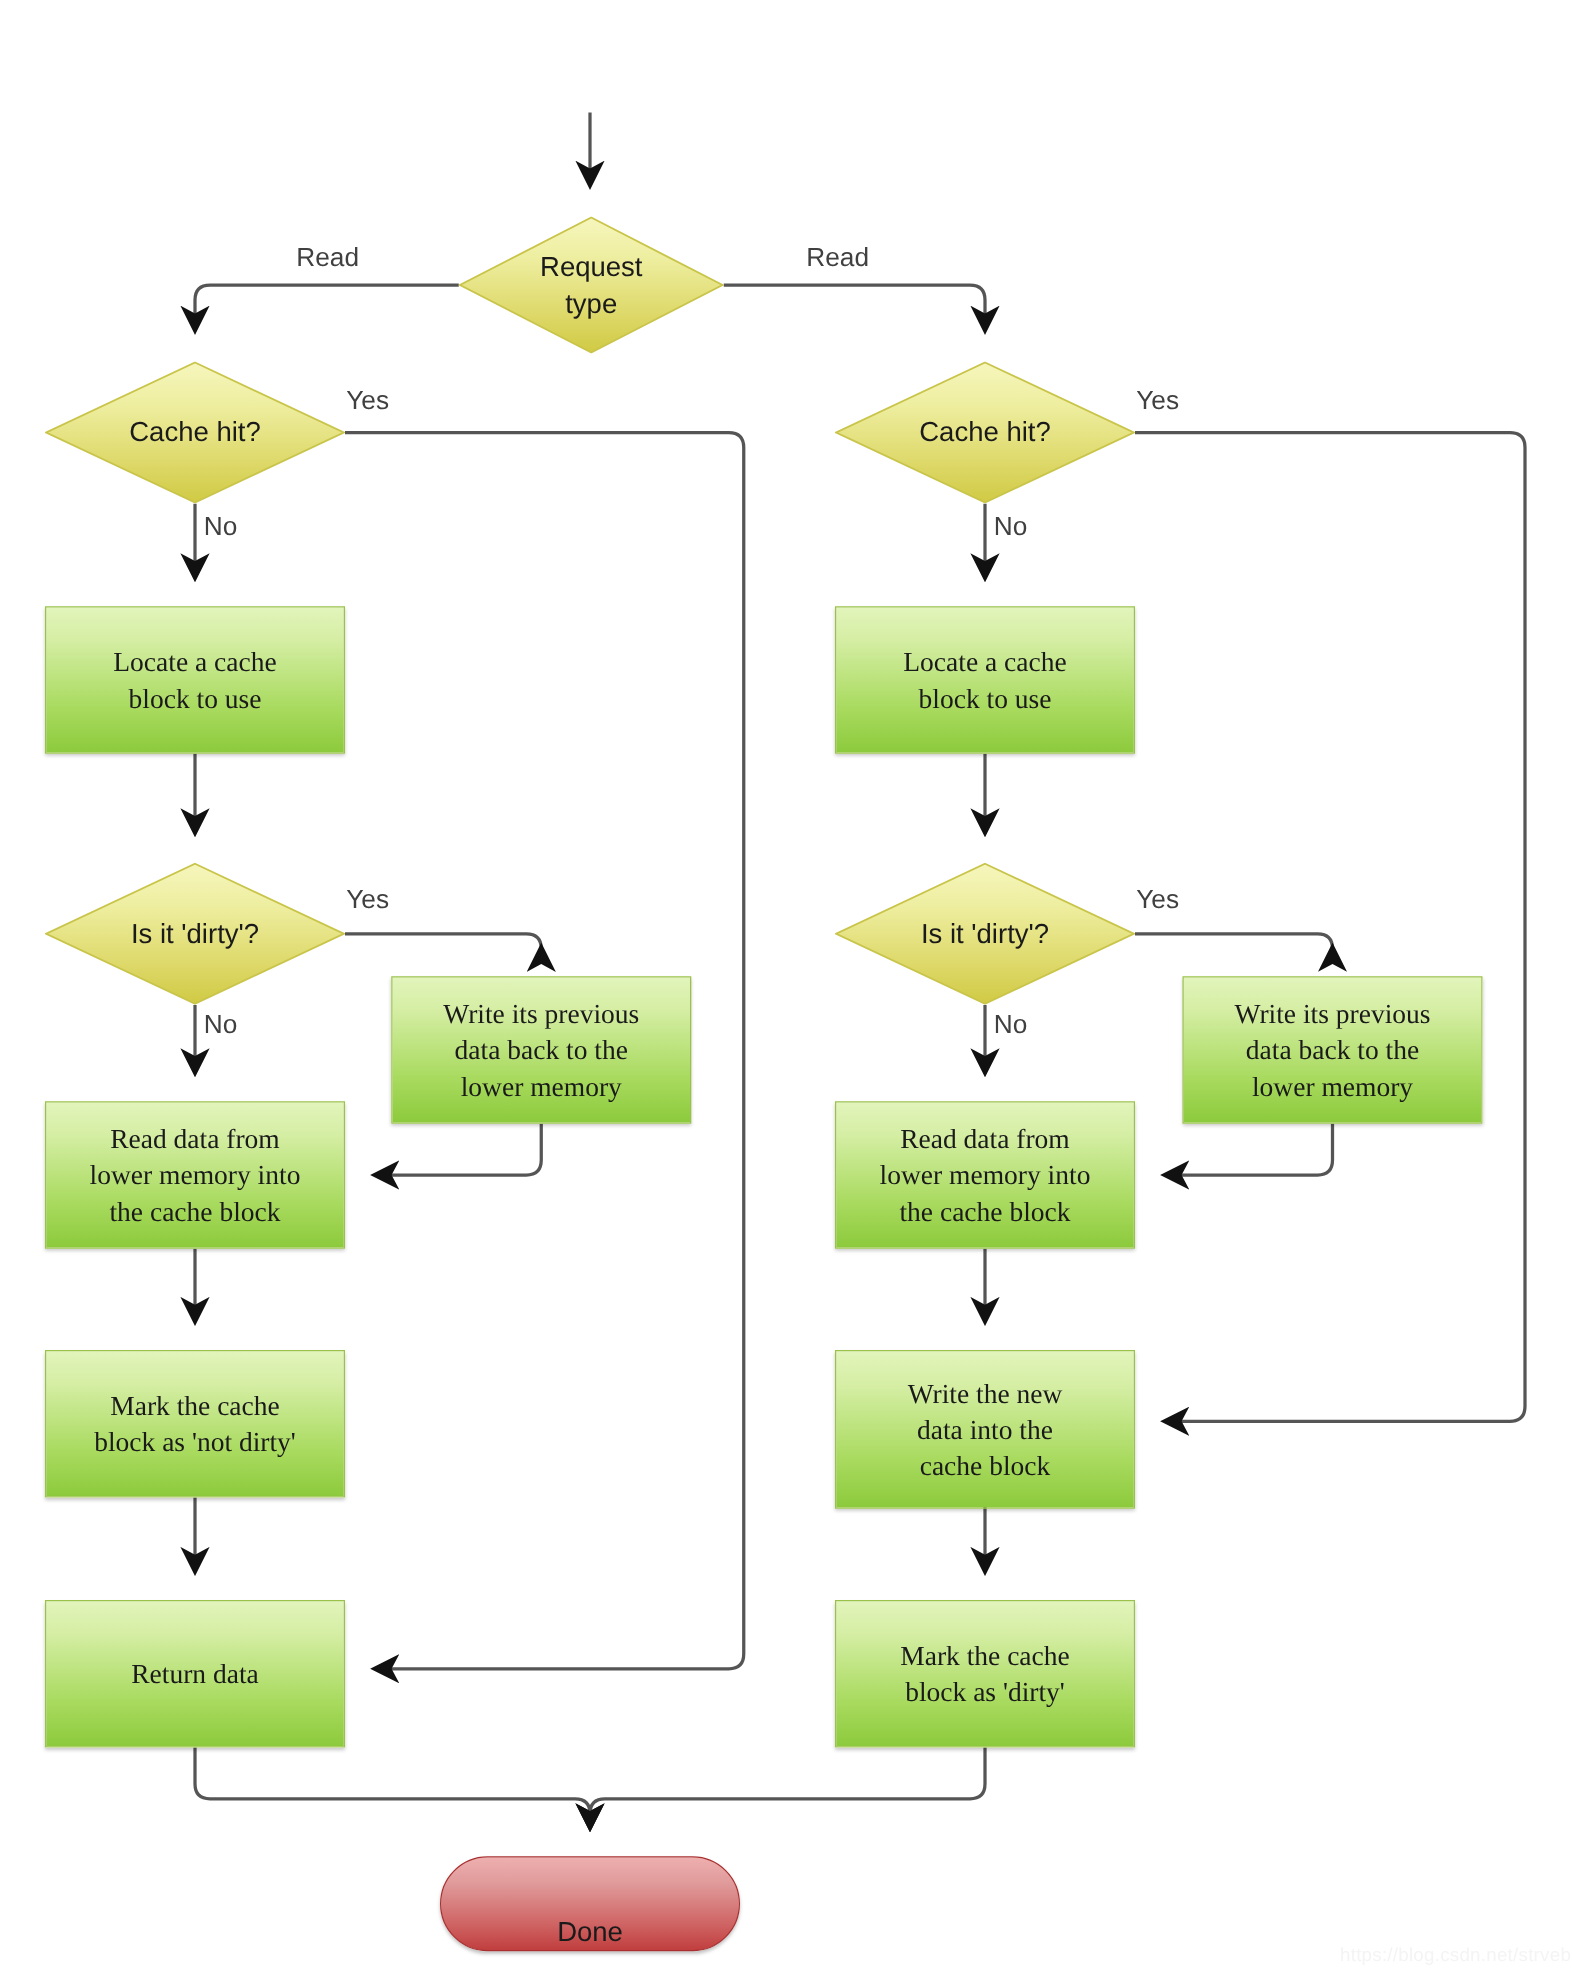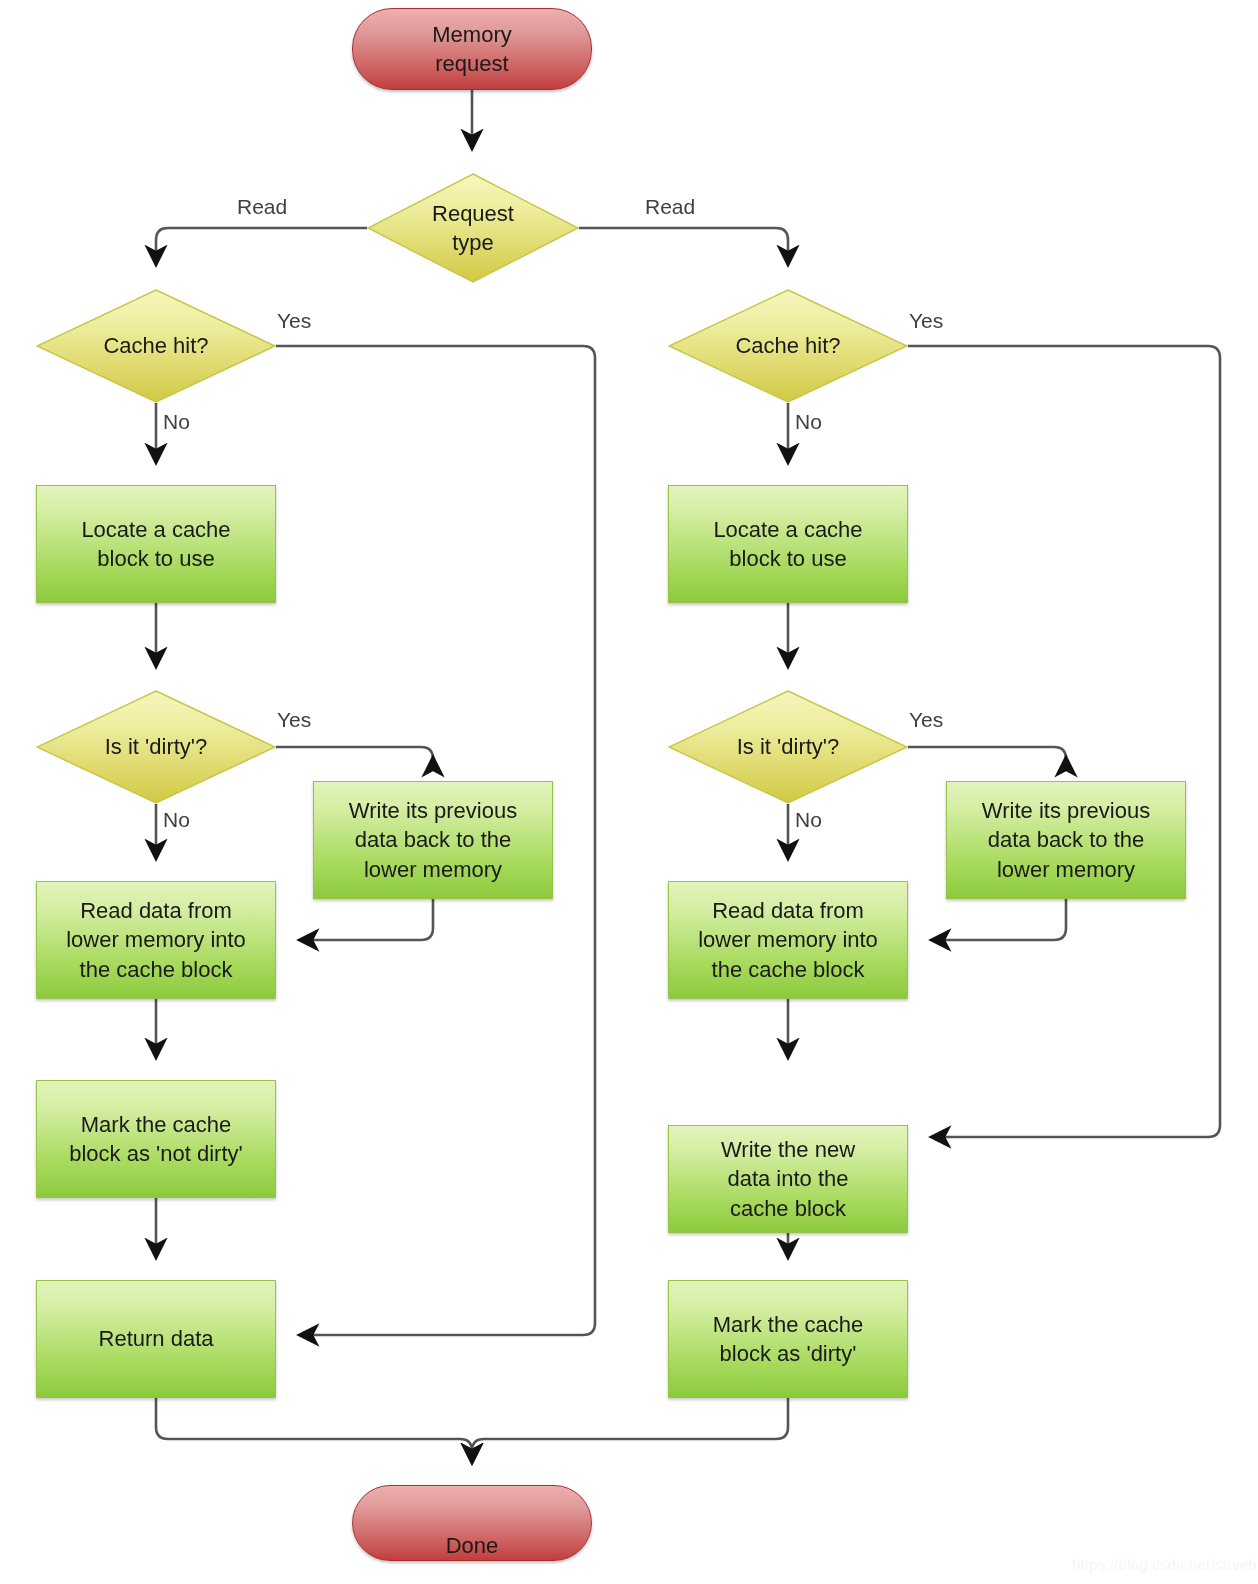--- a/index.html
+++ b/index.html
@@ -40,20 +40,21 @@
   .node.terminal {
     border-radius: 40px;
     background: linear-gradient(to bottom, #eeafaf 0%, #e09a9a 28%, #cf6464 72%, #c13e3e 100%);
     border: 1px solid #a83030;
     box-shadow: 0 2px 3px rgba(0,0,0,0.25);
   }
   .node.process {
     background: linear-gradient(to bottom, #e2f4bb 0%, #d5eea4 22%, #a8da5e 70%, #8cca3c 100%);
     border: 1px solid #9ac24a;
     box-shadow: 0 2px 3px rgba(0,0,0,0.22);
+    font-family: Liberation Serif, serif;
   }
   .node.decision {
     background: transparent;
     border: none;
     box-shadow: none;
   }
   .node.decision .dlabel {
     position: relative;
     z-index: 2;
   }
@@ -137,24 +138,20 @@
       <path d="M 788 999 L 788 1057" marker-end="url(#arrow)"></path>
 
       <path d="M 788 1198 L 788 1257" marker-end="url(#arrow)"></path>
 
       <path d="M 908 346 L 1208 346 Q 1220 346 1220 358 L 1220 1125 Q 1220 1137 1208 1137 L 932 1137" marker-end="url(#arrow)"></path>
 
       <path d="M 788 1398 L 788 1427 Q 788 1439 776 1439 L 484 1439 Q 472 1439 472 1451 L 472 1462" marker-end="url(#arrow)"></path>
     </g>
   </svg>
 
-  <div class="node terminal" style="left:352px; top:8px; width:240px; height:82px;">
-    <span>Memory
-request</span>
-  </div>
 
   <div class="node decision" style="left:367px; top:173px; width:212px; height:110px;">
     <svg class="diamond-svg" viewBox="0 0 212 110" preserveAspectRatio="none">
       <polygon points="106,1 211,55 106,109 1,55" fill="url(#gradDecision)" stroke="#c9c44a" stroke-width="1.5"></polygon>
     </svg>
     <span class="dlabel">Request
 type</span>
   </div>
 
   <div class="node decision" style="left:36px; top:289px; width:240px; height:114px;">
@@ -217,21 +214,21 @@
     <span>Read data from
 lower memory into
 the cache block</span>
   </div>
 
   <div class="node process" style="left:36px; top:1080px; width:240px; height:118px;">
     <span>Mark the cache
 block as 'not dirty'</span>
   </div>
 
-  <div class="node process" style="left:668px; top:1080px; width:240px; height:108px;margin-top:45px;">
+  <div class="node process" style="left:668px; top:1080px; width:240px; height:127px;">
     <span>Write the new
 data into the
 cache block</span>
   </div>
 
   <div class="node process" style="left:36px; top:1280px; width:240px; height:118px;text-align:center;">
     <span>Return data</span>
   </div>
 
   <div class="node process" style="left:668px; top:1280px; width:240px; height:118px;">

